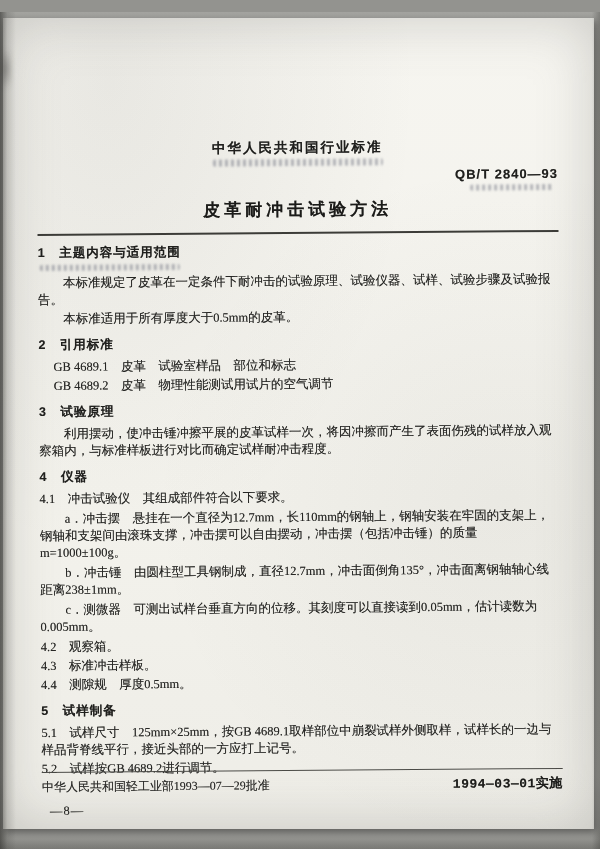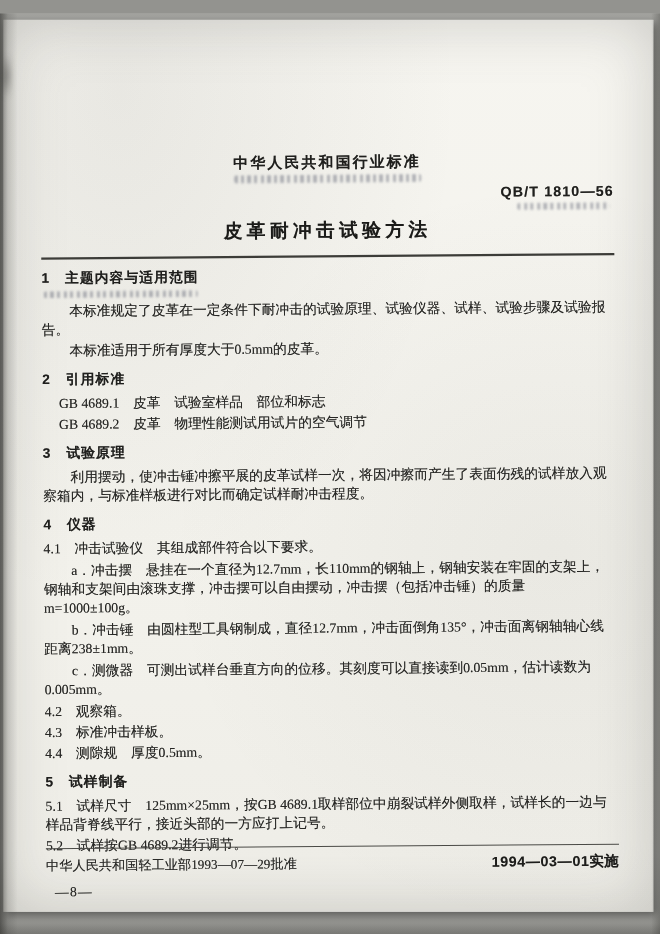--- a/index.html
+++ b/index.html
@@ -85,38 +85,38 @@
   .indent { text-indent:2em; }
   .gb { padding-left:1.2em; }
   .sub { margin:3px 0; }
 
   
   .doc-footer { position:absolute; left:36px; right:34px; bottom:11px; }
   .footer-rule { height:1.5px; background:#4a4a46; }
   .footer-row { display:flex; justify-content:space-between; align-items:baseline; margin-top:6px; }
   .approval { font-size:12px; color:#2a2a28; }
   .impl {
-    font-family:Liberation Sans, sans-serif;
+    font-family:Liberation Mono, monospace;
     font-weight:bold; font-size:13px; color:#1d1d1b; letter-spacing:0.5px;
   }
   .page-num { margin-top:7px; padding-left:8px; font-size:12.5px; letter-spacing:1px; color:#2a2a28; }
 </style>
 </head>
 <body>
 
 <div class="scan-bg">
   <div class="page">
     <div class="content">
 
       <div class="doc-header">
         <div class="std-type">中华人民共和国行业标准</div>
         <div class="ghost ghost-under-type"></div>
         <div class="std-num-row">
           <div class="std-num-wrap">
-            <div class="std-num">QB/T 1810—56</div>
+            <div class="std-num">QB/T 2840—93</div>
             <div class="ghost ghost-under-num"></div>
           </div>
         </div>
         <div class="doc-title">皮革耐冲击试验方法</div>
         <div class="rule header-rule"></div>
       </div>
 
       <section class="sec">
         <h2 class="sec-heading">1　主题内容与适用范围</h2>
         <div class="ghost ghost-s1"></div>

